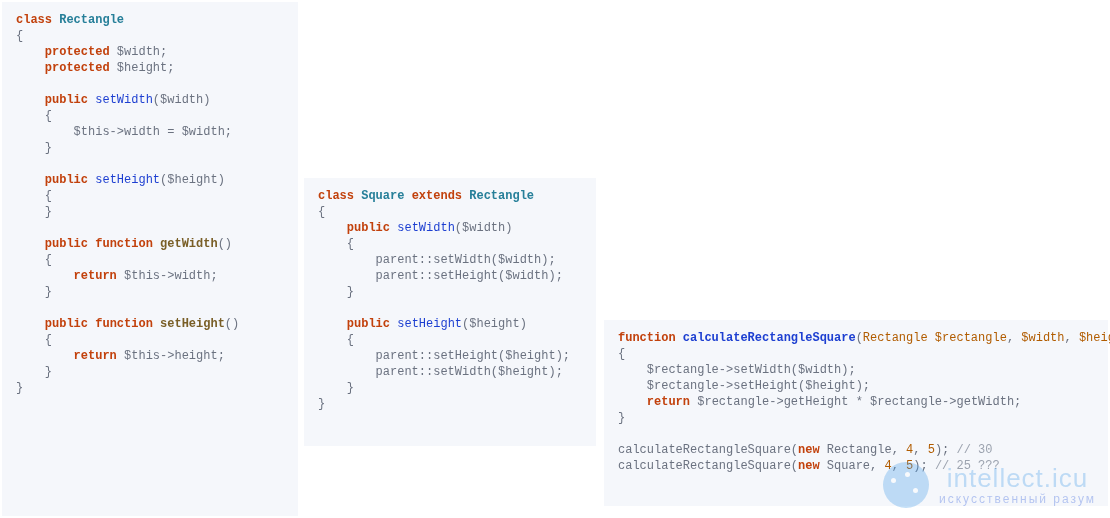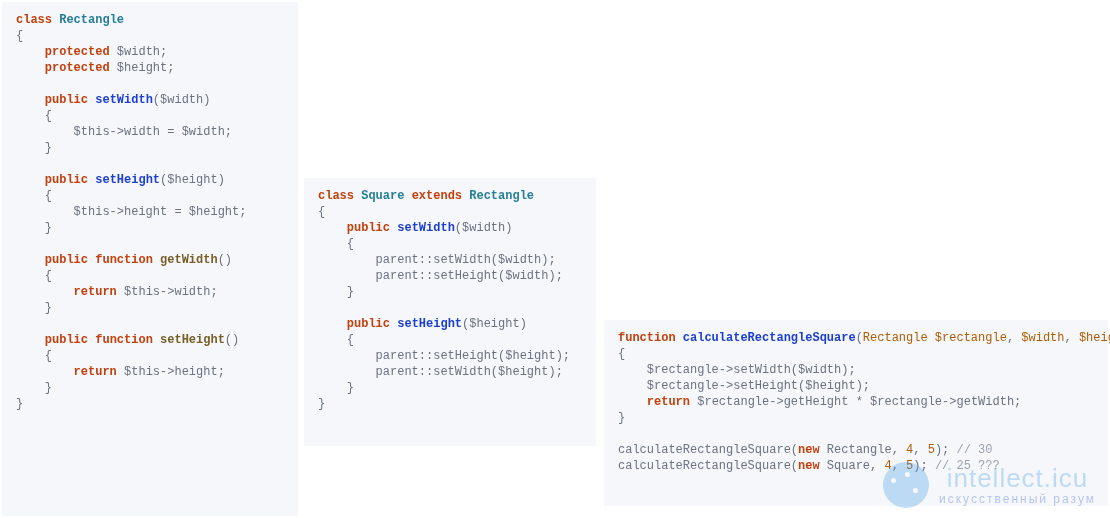--- a/index.html
+++ b/index.html
@@ -16,21 +16,21 @@
     padding: 10px 14px;
     white-space: pre;
     color: #6b7280;
   }
   #block1 { left: 2px;   top: 2px;   width: 296px; height: 514px; }
   #block2 { left: 304px; top: 178px; width: 292px; height: 268px; }
   #block3 { left: 604px; top: 320px; width: 504px; height: 186px; }
 
   .kw   { color: #c2410c; font-weight: bold; }     
   .type { color: #267f99; font-weight: bold; }     
-  .fn   { color: #1d3fd1; font-weight: bold; }     
+  .fn   { color: #1d3fd1; font-weight: normal; }     
   .mget { color: #795e26; font-weight: bold; }     
   .fndcl{ color: #1d3fd1; font-weight: bold; }
   .param{ color: #b15c00; }                        
   .num  { color: #b15c00; }
   .cm   { color: #9ca3af; }
   .body { color: #6b7280; }
 
   
   .wm {
     position: absolute;
@@ -65,21 +65,20 @@
     <span class="kw">protected</span><span class="body"> $width;</span>
     <span class="kw">protected</span><span class="body"> $height;</span>
 
     <span class="kw">public</span><span class="fn"> setWidth</span><span class="body">($width)</span>
     {
         <span class="body">$this-&gt;width = $width;</span>
     }
 
     <span class="kw">public</span><span class="fn"> setHeight</span><span class="body">($height)</span>
     {
-        <span class="body">$this-&gt;height = $height;</span>
     }
 
     <span class="kw">public</span><span class="kw"> function</span><span class="mget"> getWidth</span><span class="body">()</span>
     {
         <span class="kw">return</span><span class="body"> $this-&gt;width;</span>
     }
 
     <span class="kw">public</span><span class="kw"> function</span><span class="mget"> setHeight</span><span class="body">()</span>
     {
         <span class="kw">return</span><span class="body"> $this-&gt;height;</span>

